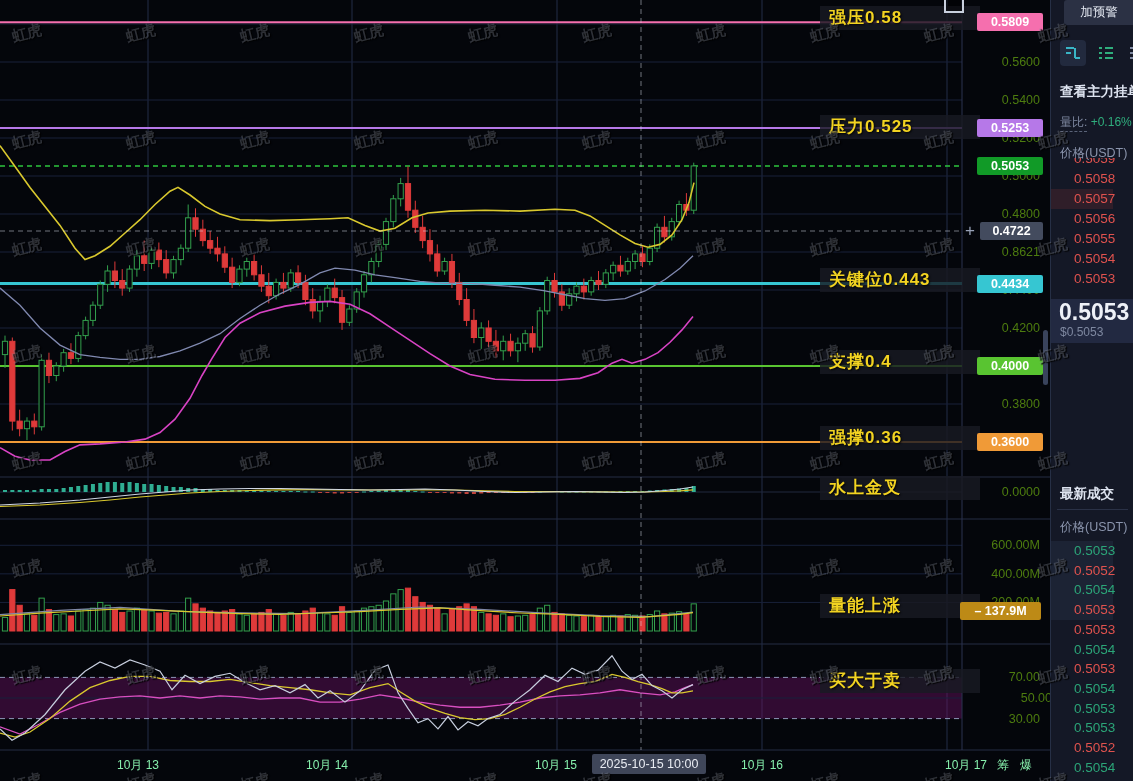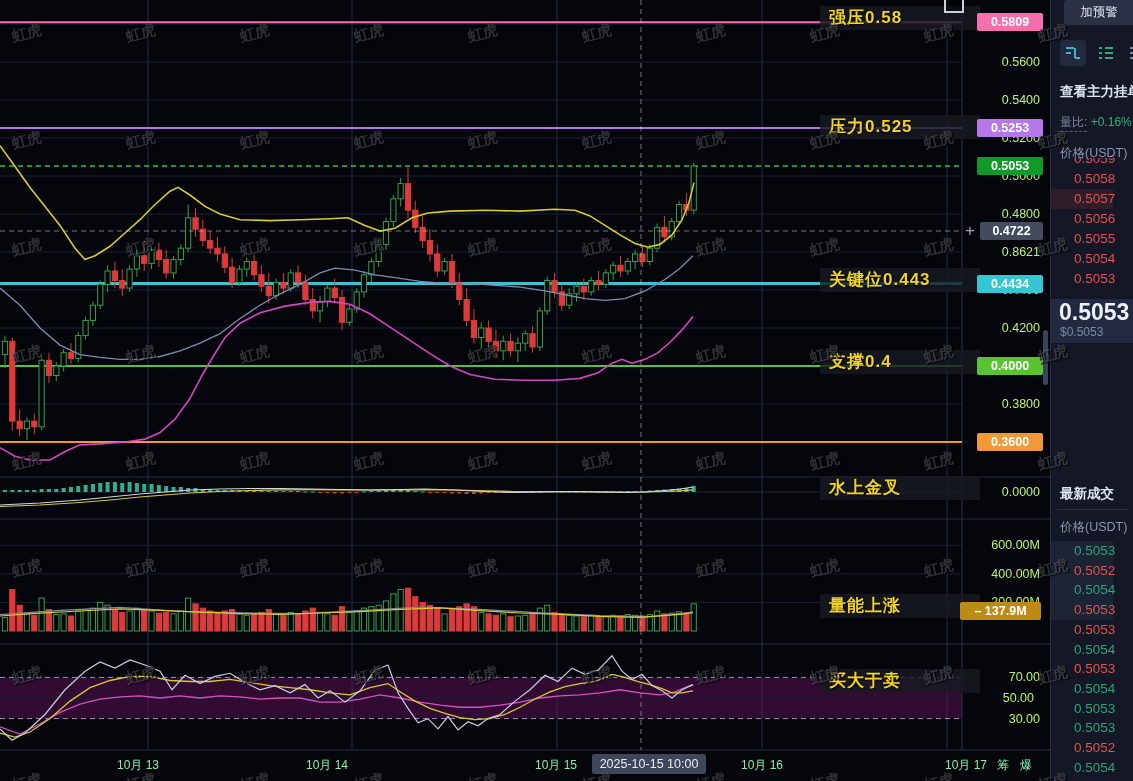--- a/index.html
+++ b/index.html
@@ -1,20 +1,20 @@
 <!DOCTYPE html>
 <html><head>
 <meta charset="utf-8">
 <style>
   html,body{margin:0;padding:0;background:#000;}
   #root{position:relative;width:1133px;height:781px;background:#04060b;overflow:hidden;
         font-family:"Liberation Sans","DejaVu Sans",sans-serif;}
   .abs{position:absolute;}
   svg{position:absolute;left:0;top:0;}
-  .tick{position:absolute;color:#bef264;font-size:12.5px;transform:translateY(-50%);}
+  .tick{position:absolute;color:#4d7c0f;font-size:12.5px;transform:translateY(-50%);}
   .tick-r{right:14px;text-align:right;}
   .badge{position:absolute;height:18px;line-height:18px;font-size:12.5px;font-weight:bold;
          color:#fff;text-align:center;border-radius:2px;transform:translateY(-50%);z-index:6;}
   .ylabel{position:absolute;height:24px;line-height:24px;background:rgba(24,26,34,0.82);
           color:#f2d321;font-size:17px;font-weight:bold;padding-left:9px;z-index:5;
           text-shadow:1px 1px 2px rgba(0,0,0,0.9);letter-spacing:1px;}
   .tlabel{position:absolute;top:757px;color:#86efac;font-size:12px;transform:translateX(-50%);}
   .wm{position:absolute;color:rgba(150,155,168,0.30);font-size:15px;font-weight:bold;
       transform:rotate(-14deg);z-index:40;pointer-events:none;text-shadow:1px 1px 1px rgba(0,0,0,0.85);}
   
@@ -486,31 +486,32 @@
       <div class="tick tick-r" style="right:93px;top:290.00000000000006px;width:60px;">0.4400</div>
       <div class="tick tick-r" style="right:93px;top:328.0000000000001px;width:60px;">0.4200</div>
       <div class="tick tick-r" style="right:93px;top:366px;width:60px;">0.4000</div>
       <div class="tick tick-r" style="right:93px;top:404.00000000000006px;width:60px;">0.3800</div>
       <div class="tick tick-r" style="right:93px;top:442.0000000000001px;width:60px;">0.3600</div>
       <div class="tick tick-r" style="right:93px;top:492px;width:60px;">0.0000</div>
       <div class="tick tick-r" style="right:93px;top:545.2857142857143px;width:70px;">600.00M</div>
       <div class="tick tick-r" style="right:93px;top:573.8571428571429px;width:70px;">400.00M</div>
       <div class="tick tick-r" style="right:93px;top:602.4285714285714px;width:70px;">200.00M</div>
       <div class="tick tick-r" style="right:93px;top:677.4px;width:60px;">70.00</div>
-      <div class="tick tick-r" style="right:99px;top:698px;width:60px;">50.00</div>
+      <div class="tick tick-r" style="right:81px;top:698px;width:60px;">50.00</div>
       <div class="tick tick-r" style="right:93px;top:718.6px;width:60px;">30.00</div>
       <div class="badge" style="left:977px;top:22.29000000000012px;width:66px;background:#f56fae;">0.5809</div>
       <div class="ylabel" style="left:820px;top:6.29000000000012px;width:151px;">强压0.58</div>
       <div class="badge" style="left:977px;top:127.93000000000009px;width:66px;background:#b678e8;">0.5253</div>
       <div class="ylabel" style="left:820px;top:115px;width:151px;">压力0.525</div>
       <div class="badge" style="left:977px;top:283.5400000000001px;width:66px;background:#36c6d2;">0.4434</div>
       <div class="ylabel" style="left:820px;top:267.5400000000001px;width:151px;">关键位0.443</div>
       <div class="badge" style="left:977px;top:366px;width:66px;background:#59c431;">0.4000</div>
       <div class="ylabel" style="left:820px;top:350px;width:151px;">支撑0.4</div>
       <div class="badge" style="left:977px;top:442.0000000000001px;width:66px;background:#f09a37;">0.3600</div>
+      <div class="ylabel" style="left:820px;top:426.0000000000001px;width:151px;">强撑0.36</div>
       <div class="ylabel" style="left:820px;top:476px;width:151px;">水上金叉</div>
       <div class="ylabel" style="left:820px;top:669px;width:151px;">买大于卖</div>
       <div class="ylabel" style="left:820px;top:594px;width:151px;">量能上涨</div>
       <div class="badge" style="left:977px;top:165.93000000000012px;width:66px;background:#119a27;">0.5053</div>
       <div class="badge" style="left:980px;top:231px;width:63px;background:#434b5e;">0.4722</div>
       <div style="left:961px;top:231px;width:18px;color:#98a2b8;font-size:17px;transform:translateY(-52%);text-align:center;z-index:7;position:absolute;">+</div>
       <div class="badge" style="left:960px;top:611px;width:81px;background:#bd8a16;">– 137.9M</div>
       <div class="tlabel" style="left:138px;">10月 13</div>
       <div class="tlabel" style="left:327px;">10月 14</div>
       <div class="tlabel" style="left:556px;">10月 15</div>

